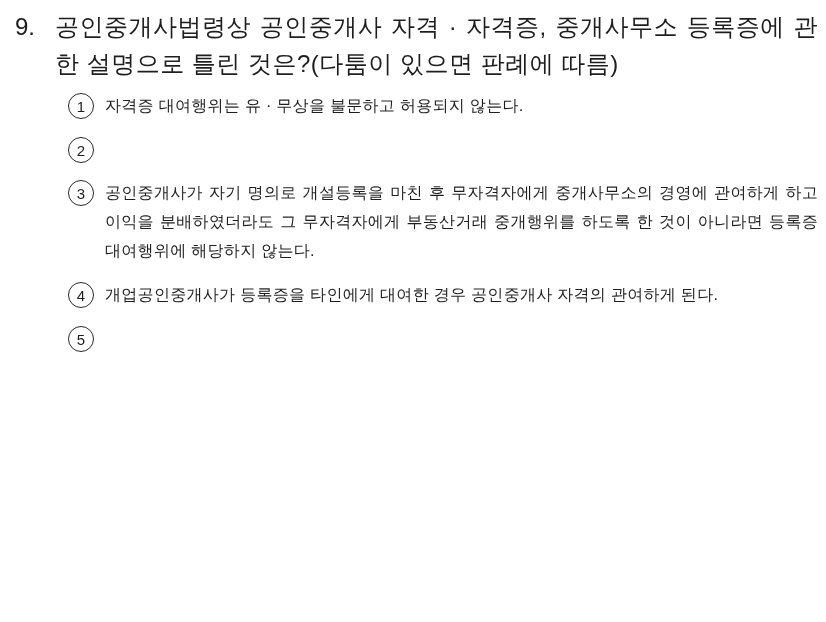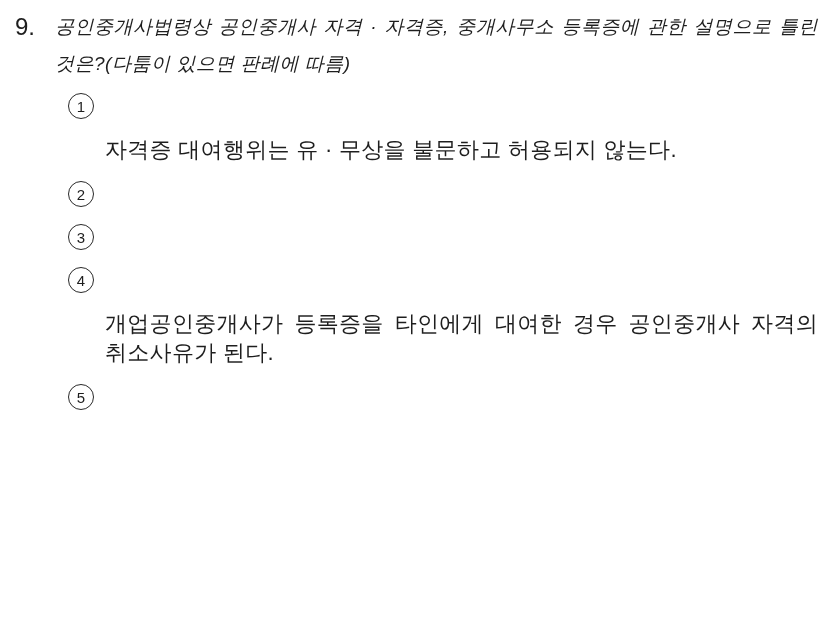--- a/index.html
+++ b/index.html
@@ -15,26 +15,25 @@
     overflow: hidden;
   }
   .question-row { display: flex; }
   .qnum {
     flex: 0 0 40px;
     font-size: 24px;
     line-height: 37px;
   }
   .qtext {
     flex: 1;
-    font-size: 19px;
+    font-size: 24px;
     line-height: 37px;
     text-align: justify;
     text-align-last: left;
     letter-spacing: 0.5px;
-    font-style: italic;
   }
   .options { margin-top: 9px; }
   .option {
     display: flex;
     align-items: flex-start;
     margin-top: 15px;
     padding-left: 53px;
   }
   .option:first-child { margin-top: 0; }
   .marker {
@@ -46,26 +45,25 @@
     border-radius: 50%;
     display: flex;
     align-items: center;
     justify-content: center;
     font-size: 15px;
     line-height: 1;
     color: #1e1e1e;
   }
   .otext {
     flex: 1;
-    font-size: 22px;
+    font-size: 16px;
     line-height: 29px;
     text-align: justify;
     text-align-last: left;
     letter-spacing: 0.3px;
-    margin-top: 44px;
   }
 </style>
 </head>
 <body>
 
 <div class="page">
   <div class="question-row">
     <div class="qnum">9.</div>
     <div class="qtext">공인중개사법령상 공인중개사 자격 · 자격증, 중개사무소 등록증에 관한 설명으로 틀린 것은?(다툼이 있으면 판례에 따름)</div>
   </div>
@@ -81,27 +79,28 @@
   <div class="option">
     <span class="marker">
       <span class="digit">2</span>
     </span>
   </div>
 
   <div class="option">
     <span class="marker">
       <span class="digit">3</span>
     </span>
+    <span class="otext">공인중개사가 자기 명의로 개설등록을 마친 후 무자격자에게 중개사무소의 경영에 관여하게 하고 이익을 분배하였더라도 그 무자격자에게 부동산거래 중개행위를 하도록 한 것이 아니라면 등록증 대여행위에 해당하지 않는다.</span>
   </div>
 
   <div class="option">
     <span class="marker">
       <span class="digit">4</span>
     </span>
-    <span class="otext">개업공인중개사가 등록증을 타인에게 대여한 경우 공인중개사 자격의 취소사유가 된다.</span>
+    <span class="otext">개업공인중개사가 등록증을 타인에게 대여한 경우 공인중개사 자격의 관여하게 된다.</span>
   </div>
 
   <div class="option">
     <span class="marker">
       <span class="digit">5</span>
     </span>
   </div>
 </div>
 </div>
 

